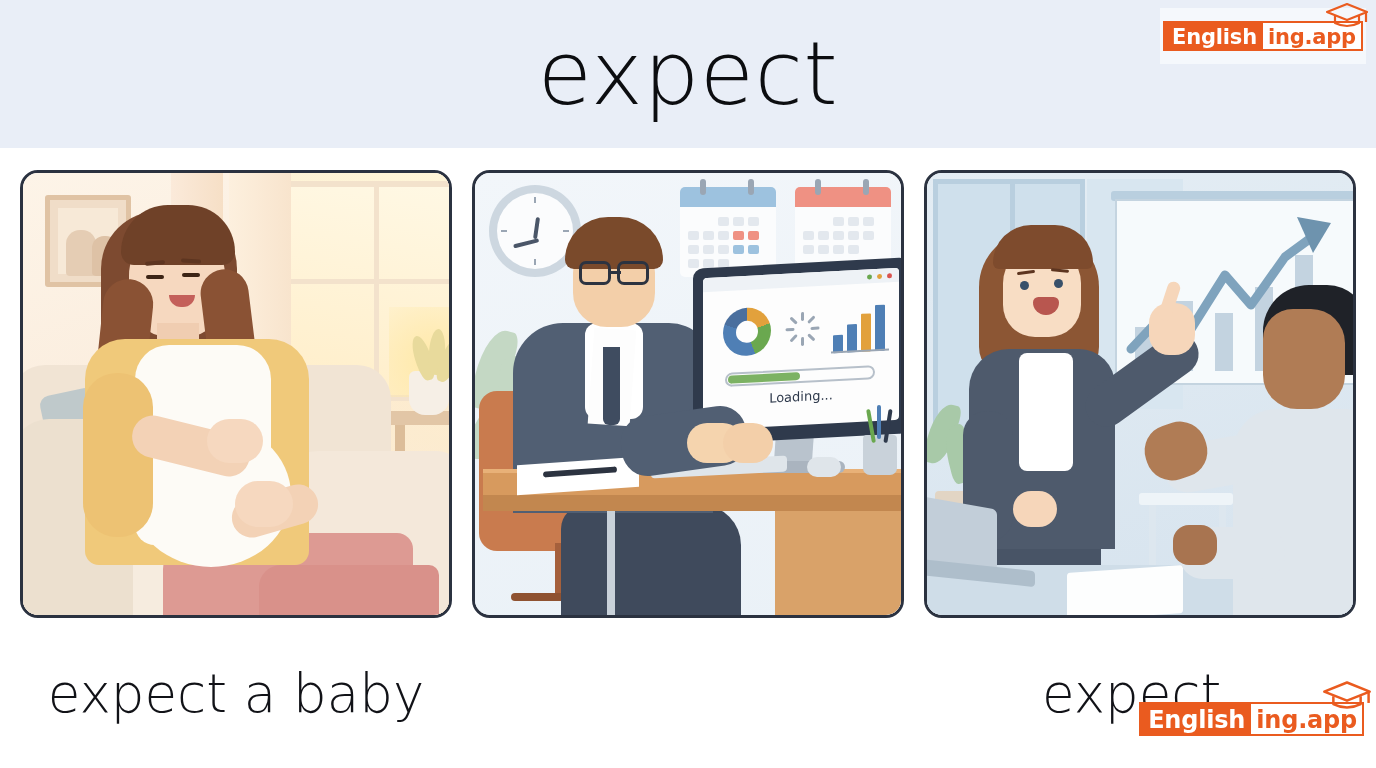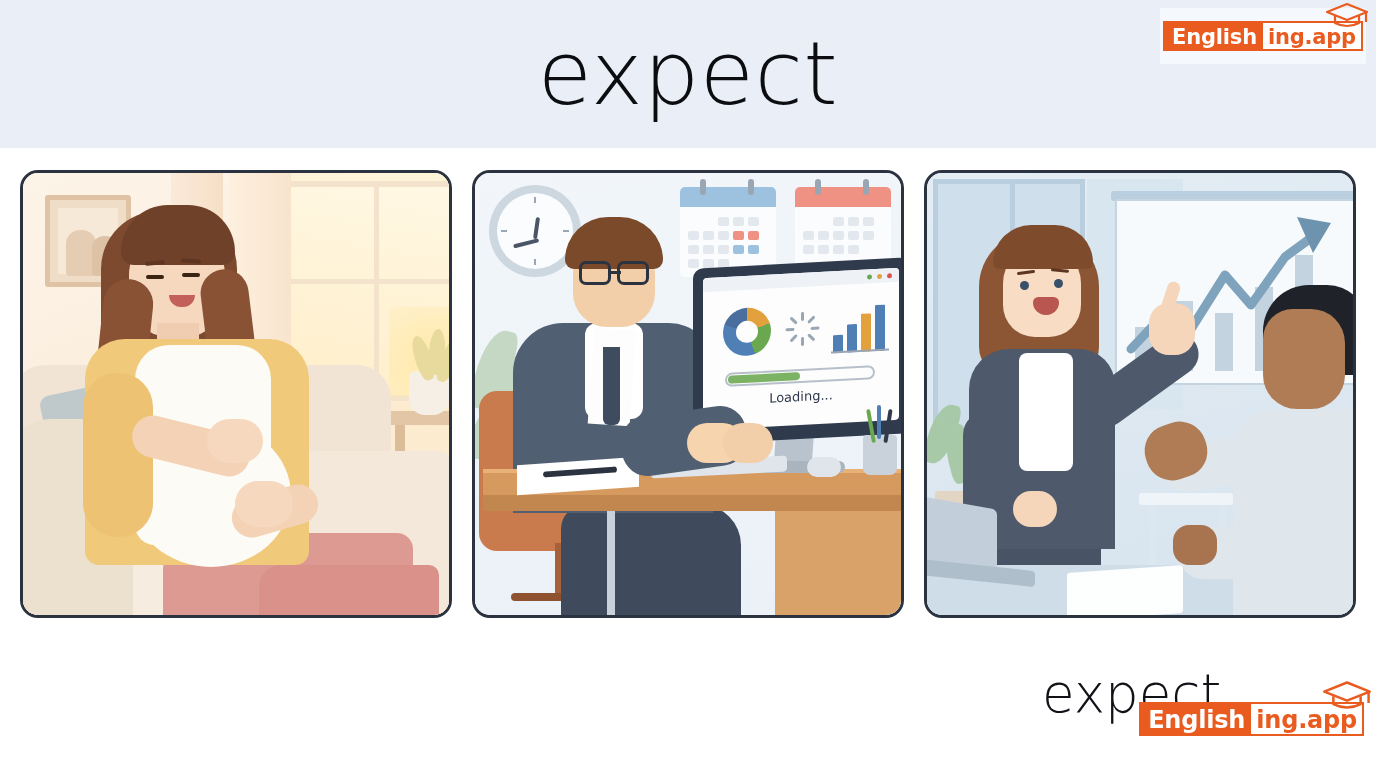--- a/index.html
+++ b/index.html
@@ -551,20 +551,21 @@
       <div class="sh p3-m-body"></div>
       <div class="sh p3-m-arm"></div>
       <div class="sh p3-m-hand"></div>
       <div class="sh p3-m-arm2"></div>
       <div class="sh p3-m-fist"></div>
     </div>
   </div>
 </div>
 
 <div class="captions">
+  <div class="caption c1">expect a baby</div>
   <div class="caption c3">
     <span>expect&nbsp;</span>
   </div>
 </div>
 
 <div class="logo-watermark">
   <div class="logo">
     <span class="logo-left">English</span>
     <span class="logo-right">ing.app</span>
     <svg class="cap-icon" viewBox="0 0 44 26">

